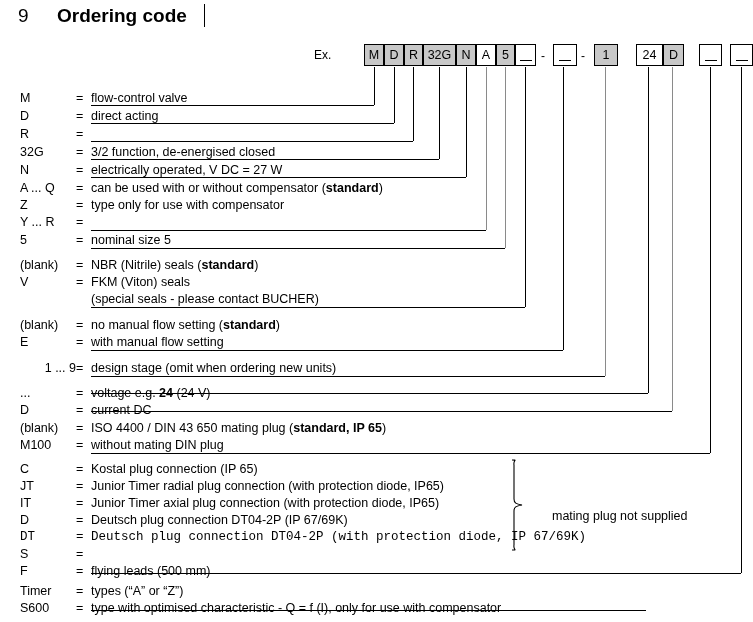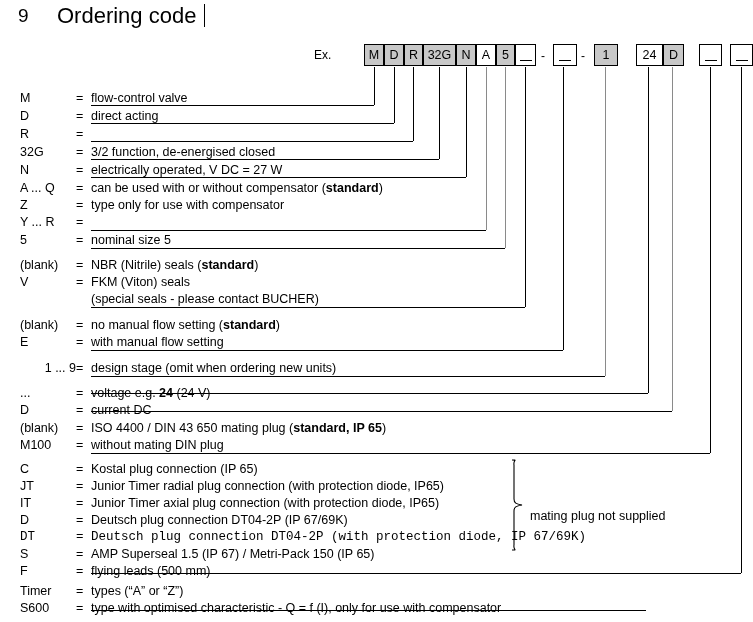--- a/index.html
+++ b/index.html
@@ -24,23 +24,24 @@
   }
   #title-number {
     position: absolute;
     left: 18px; top: 4px;
     font-size: 19px;
     line-height: 24px;
   }
   #title-text {
     position: absolute;
     left: 57px; top: 4px;
-    font-size: 22px;
+    font-size: 19px;
     line-height: 24px;
     white-space: nowrap;
+    font-weight: bold;
   }
   #title-caret {
     position: absolute;
     left: 204px; top: 4px;
     width: 1px; height: 23px;
     background: #000;
   }
 
   
   #code-strip {
@@ -132,21 +133,21 @@
 
   
   #brace {
     position: absolute;
     left: 510px; top: 459px;
     width: 14px; height: 92px;
   }
   #brace svg { display: block; }
   #mating-note {
     position: absolute;
-    left: 530px; top: 508px;
+    left: 552px; top: 508px;
     font-size: 12.5px;
     line-height: 17px;
     white-space: nowrap;
   }
 </style>
 </head>
 <body>
 
 <div id="title-row">
   <div id="title-number">9</div>
@@ -306,21 +307,20 @@
       <div class="r-desc">Deutsch plug connection DT04-2P (IP 67/69K)</div>
     </div>
     <div class="row" style="top: 529px; font-family: Liberation Mono, monospace;">
       <div class="r-code">DT</div>
       <div class="r-eq">=</div>
       <div class="r-desc">Deutsch plug connection DT04-2P (with protection diode, IP 67/69K)</div>
     </div>
     <div class="row" style="top: 546px;">
       <div class="r-code">S</div>
       <div class="r-eq">=</div>
-      <div class="r-desc">AMP Superseal 1.5 (IP 67) / Metri-Pack 150 (IP 65)</div>
     </div>
     <div class="row" style="top: 563px;">
       <div class="r-code">F</div>
       <div class="r-eq">=</div>
       <div class="r-desc">flying leads (500 mm)</div>
     </div>
     <div class="row" style="top: 583px;">
       <div class="r-code">Timer</div>
       <div class="r-eq">=</div>
       <div class="r-desc">types (“A” or “Z”)</div>

